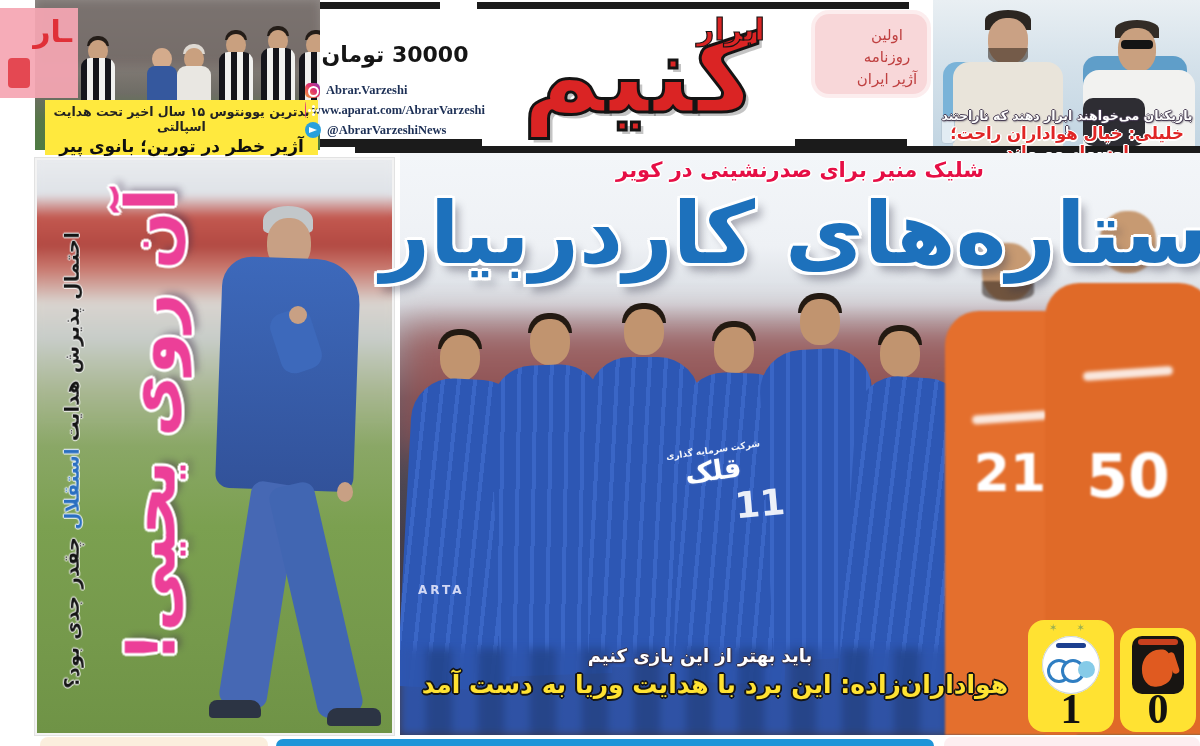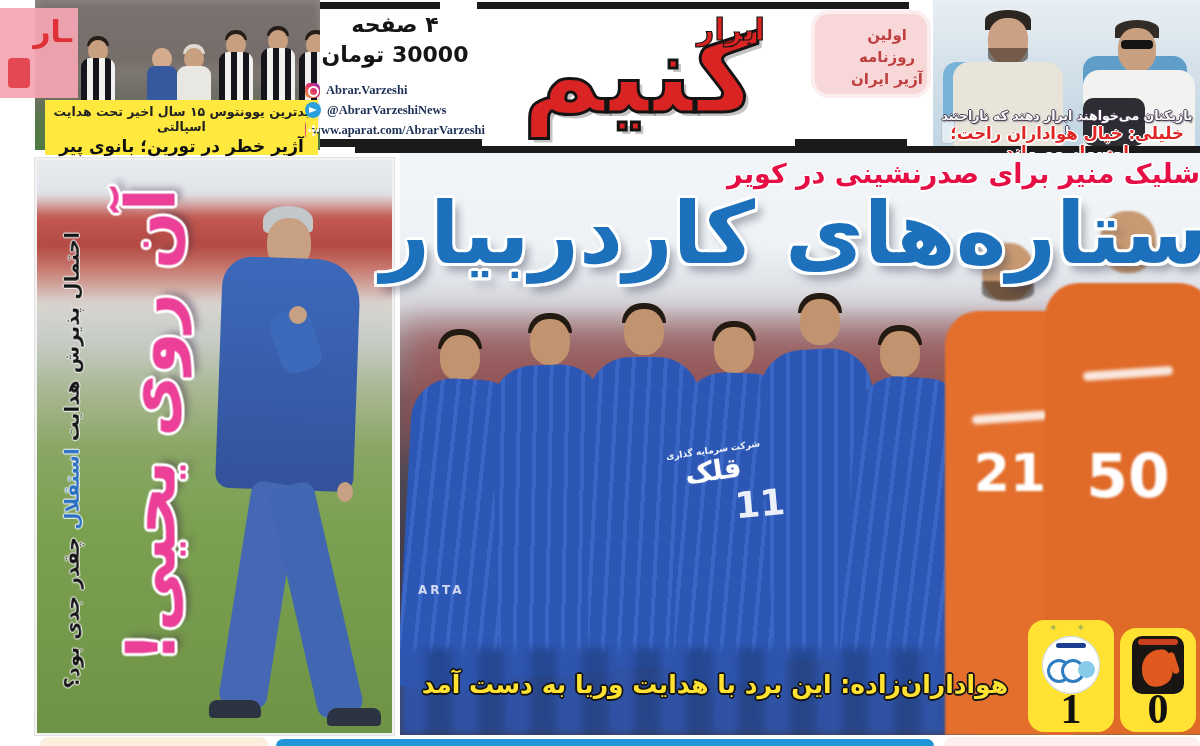--- a/index.html
+++ b/index.html
@@ -50,21 +50,21 @@
   
   .logo-main{left:455px;top:4px;width:370px;height:142px;line-height:142px;text-align:center;
     font-size:108px;font-weight:bold;color:#da2424;-webkit-text-stroke:3px #141414;
     text-shadow:4px 4px 0 rgba(20,20,20,.25);direction:rtl;}
   .logo-small{left:676px;top:12px;width:110px;text-align:center;font-size:30px;font-weight:bold;
     color:#da2424;-webkit-text-stroke:1.2px #141414;direction:rtl;}
 
   
   .burst{left:815px;top:14px;width:112px;height:70px;background:#f8d7d9;border-radius:14px;
     direction:rtl;text-align:center;padding-top:10px;box-shadow:0 0 0 4px rgba(248,215,217,.45);}
-  .burst div{font-size:15px;font-weight:bold;color:#bf4040;line-height:22px;padding-left:32px;}
+  .burst div{font-size:15px;font-weight:normal;color:#bf4040;line-height:22px;padding-left:32px;}
 
   
   .dates{left:770px;top:92px;width:135px;direction:rtl;text-align:right;color:#7b6b57;
     font-size:12px;line-height:20px;font-weight:bold;}
 
   
   .hdrphoto{left:933px;top:0;width:267px;height:146px;overflow:hidden;
     background:linear-gradient(180deg,#e9eff3 0%,#d4e1ea 45%,#c2d5e2 100%);}
   .seat{position:absolute;border-radius:14px;background:#7ab3d8;}
   .hp-head{position:absolute;border-radius:45%;background:#caa184;}
@@ -123,21 +123,21 @@
   .num11{position:absolute;left:320px;top:330px;width:80px;text-align:center;color:#fff;opacity:.9;
     font-size:36px;font-weight:bold;transform:rotate(-5deg);}
   .brand{position:absolute;left:18px;top:430px;color:#eef;font-size:12px;letter-spacing:3px;font-weight:bold;opacity:.85;}
   .op{position:absolute;filter:blur(1.2px);}
   .op .obody{position:absolute;border-radius:34px 34px 0 0;background:#e46f2d;}
   .op .ohead{position:absolute;border-radius:46%;background:#c79a72;}
   .op .obeard{position:absolute;background:rgba(40,28,20,.55);border-radius:0 0 45% 45%;}
   .op .osquiggle{position:absolute;height:9px;background:#fff;border-radius:5px;filter:blur(1.5px);opacity:.85;transform:rotate(-4deg);}
   .op .onum{position:absolute;color:#fff;font-weight:bold;text-align:center;}
 
-  .kicker{left:400px;top:158px;width:800px;font-size:27px;font-weight:bold;color:#e60f45;direction:rtl;
+  .kicker{left:400px;top:158px;width:800px;font-size:21px;font-weight:bold;color:#e60f45;direction:rtl;text-align:center;
     text-shadow:1.5px 0 0 #fff,-1.5px 0 0 #fff,0 1.5px 0 #fff,0 -1.5px 0 #fff,1px 1px 0 #fff,-1px -1px 0 #fff;}
   .headline{left:392px;top:178px;width:816px;font-size:86px;font-weight:bold;color:#1d71bc;direction:rtl;text-align:center;line-height:1.28;
     text-shadow:3px 0 0 #fff,-3px 0 0 #fff,0 3px 0 #fff,0 -3px 0 #fff,2.5px 2.5px 0 #fff,-2.5px -2.5px 0 #fff,2.5px -2.5px 0 #fff,-2.5px 2.5px 0 #fff,6px 8px 9px rgba(50,50,70,.4);}
   .subcap{left:430px;top:645px;width:540px;font-size:18px;font-weight:bold;color:#fff;direction:rtl;text-align:center;
     text-shadow:1px 0 0 #3a3347,-1px 0 0 #3a3347,0 1px 0 #3a3347,0 -1px 0 #3a3347,1px 1px 2px #2c2636;}
   .quote{left:400px;top:670px;width:630px;font-size:25px;font-weight:bold;color:#ffe232;direction:rtl;text-align:center;
     text-shadow:1.8px 0 0 #151515,-1.8px 0 0 #151515,0 1.8px 0 #151515,0 -1.8px 0 #151515,1.3px 1.3px 0 #151515,-1.3px -1.3px 0 #151515,1.3px -1.3px 0 #151515,-1.3px 1.3px 0 #151515;}
 
   
   .badge{background:#ffe232;border-radius:16px;}
@@ -194,35 +194,34 @@
   <div class="abs stamp">
     <div class="frag">ـار</div>
     <div class="blob"></div>
   </div>
 
   <div class="abs juvecap">
     <div class="l1">بدترین یوونتوس ۱۵ سال اخیر تحت هدایت اسپالتی</div>
     <div class="l2">آژیر خطر در تورین؛ بانوی پیر غرق در بحران</div>
   </div>
 
-  <div class="abs pages">۴ صفحه</div>
   <div class="abs price">30000 تومان</div>
 
   <div class="abs social">
     <div class="srow">
       <span class="ig"></span>
       <span class="slabel">Abrar.Varzeshi</span>
     </div>
     <div class="srow">
+      <span class="ap"></span>
+      <span class="slabel">www.aparat.com/AbrarVarzeshi</span>
+    </div>
+    <div class="srow">
       <span class="tg"></span>
       <span class="slabel">@AbrarVarzeshiNews</span>
-    </div>
-    <div class="srow">
-      <span class="ap"></span>
-      <span class="slabel">www.aparat.com/AbrarVarzeshi</span>
     </div>
   </div>
 
   <div class="abs logo-main nw">کنیم</div>
   <div class="abs logo-small">ابرار</div>
 
   <div class="abs burst">
     <div>اولین روزنامه</div>
     <div>آژیر ایران</div>
   </div>
@@ -301,20 +300,21 @@
     <div class="op" style="left:645px;top:58px;width:175px;height:524px;">
       <div class="ohead" style="left:55px;top:0;width:56px;height:62px;"></div>
       <div class="obody" style="left:0;top:72px;width:168px;height:452px;background:#e06a28;"></div>
       <div class="osquiggle" style="left:38px;top:158px;width:90px;"></div>
       <div class="onum" style="left:30px;top:230px;width:106px;font-size:60px;">50</div>
     </div>
   </div>
 
   <div class="abs kicker nw">شلیک منیر برای صدرنشینی در کویر</div>
   <div class="abs headline nw">ستاره‌های کاردربیار</div>
+  <div class="abs subcap">باید بهتر از این بازی کنیم</div>
   <div class="abs quote">هواداران‌زاده: این برد با هدایت وریا به دست آمد</div>
 
   <div class="abs badge" style="left:1028px;top:620px;width:86px;height:112px;">
     <div class="stars">✶ ✶</div>
     <div class="est-circle">
       <div class="cap"></div>
       <div class="c1"></div>
       <div class="c2"></div>
       <div class="c3"></div>
     </div>

